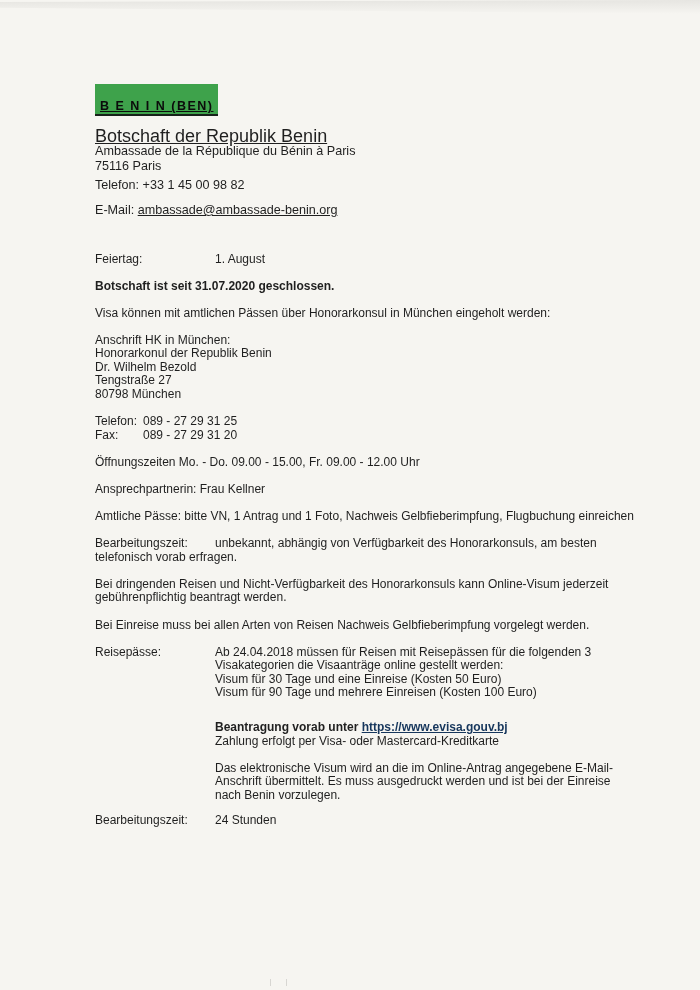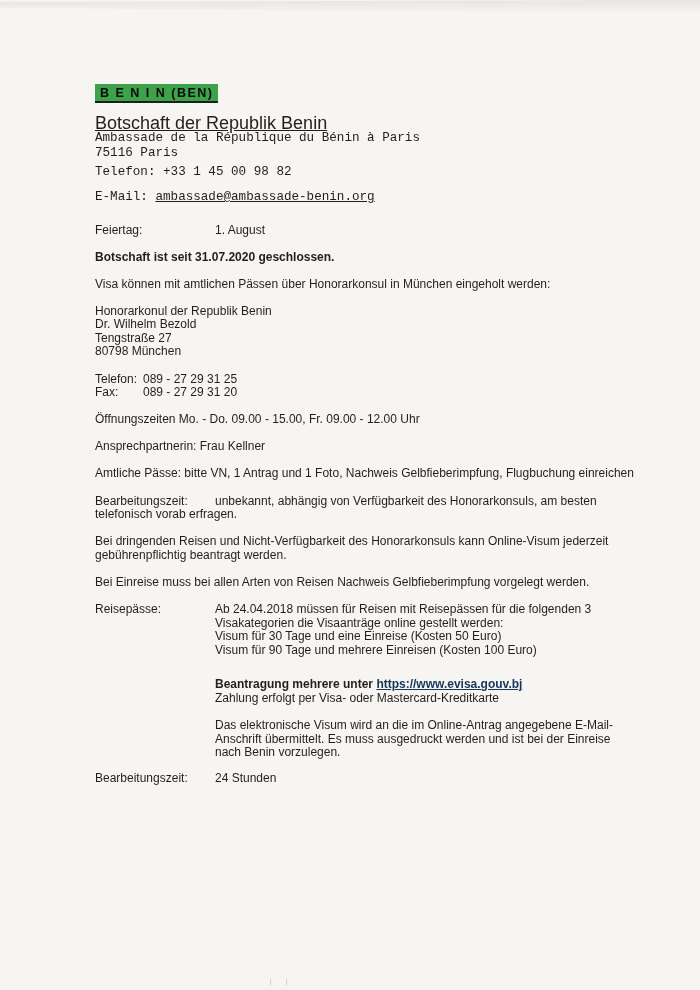--- a/index.html
+++ b/index.html
@@ -33,36 +33,37 @@
   .para { margin: 0 0 13.5px 0; }
 
   
   .badge {
     display: inline-block;
     background: var(--green, #3ea24b);
     color: #0b0b0b;
     font-weight: bold;
     font-size: 12.5px;
     letter-spacing: 1.5px;
-    padding: 2px 5px 1px 5px;
+    padding: 15px 5px 1px 5px;
     border-bottom: 2px solid #17211a;
+    text-decoration: underline;
     margin-bottom: 13px;
   }
 
   .embassy-title {
     font-size: 18px;
     text-decoration: underline;
     line-height: 15px;
   }
-  .serif { font-family: Liberation Mono, monospace; font-size: 12.6px; line-height: 15px; }
+  .serif { font-family: Liberation Sans, sans-serif; font-size: 12.6px; line-height: 15px; }
   .phone-fr { margin-top: 4px; }
   .email-fr { margin-top: 10px; }
   .email-link { color: inherit; text-decoration: underline; }
 
-  .sec-gap { margin-top: 18px; align-items: flex-end; }
+  .sec-gap { margin-top: 34px; align-items: flex-end; }
 
   .row { display: flex; }
   .lbl { width: 120px; flex-shrink: 0; }
   .lbl-sm { display: inline-block; width: 48px; }
 
   .bold { font-weight: bold; }
 
   .evisa-link { color: var(--navy, #16365c); text-decoration: underline; font-weight: bold; }
 
   .gap-lg { margin-top: 21px; }
@@ -96,20 +97,21 @@
     </div>
 
     
     <div class="para line bold">Botschaft ist seit 31.07.2020 geschlossen.</div>
 
     
     <div class="para line">Visa können mit amtlichen Pässen über Honorarkonsul in München eingeholt werden:</div>
 
     
     <div class="para">
+      <div class="line">Anschrift HK in München:</div>
       <div class="line">Honorarkonul der Republik Benin</div>
       <div class="line">Dr. Wilhelm Bezold</div>
       <div class="line">Tengstraße 27</div>
       <div class="line">80798 München</div>
     </div>
 
     
     <div class="para">
       <div class="line"><span class="lbl-sm">Telefon:</span><span>089 - 27 29 31 25</span></div>
       <div class="line"><span class="lbl-sm">Fax:</span><span>089 - 27 29 31 20</span></div>
@@ -140,21 +142,21 @@
 
     
     <div class="row">
       <span class="lbl line">Reisepässe:</span>
       <div>
         <div class="line">Ab 24.04.2018 müssen für Reisen mit Reisepässen für die folgenden 3</div>
         <div class="line">Visakategorien die Visaanträge online gestellt werden:</div>
         <div class="line">Visum für 30 Tage und eine Einreise (Kosten 50 Euro)</div>
         <div class="line">Visum für 90 Tage und mehrere Einreisen (Kosten 100 Euro)</div>
 
-        <div class="line gap-lg bold"><span>Beantragung mehrere unter </span><a href="#" class="evisa-link">https://www.evisa.gouv.bj</a></div>
+        <div class="line gap-lg bold"><span>Beantragung vorab unter </span><a href="#" class="evisa-link">https://www.evisa.gouv.bj</a></div>
         <div class="line">Zahlung erfolgt per Visa- oder Mastercard-Kreditkarte</div>
 
         <div class="gap-md">
           <div class="line">Das elektronische Visum wird an die im Online-Antrag angegebene E-Mail-</div>
           <div class="line">Anschrift übermittelt. Es muss ausgedruckt werden und ist bei der Einreise</div>
           <div class="line">nach Benin vorzulegen.</div>
         </div>
       </div>
     </div>
 

